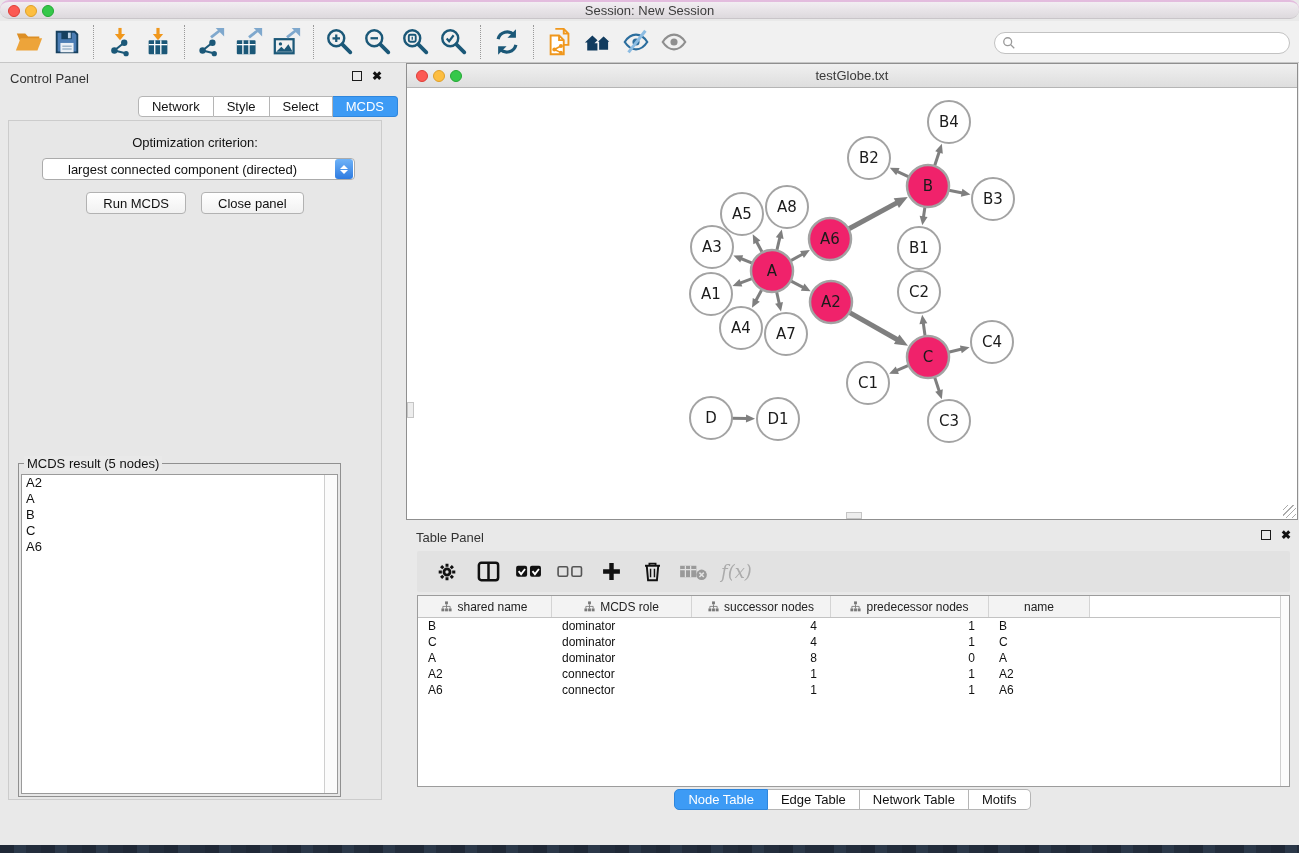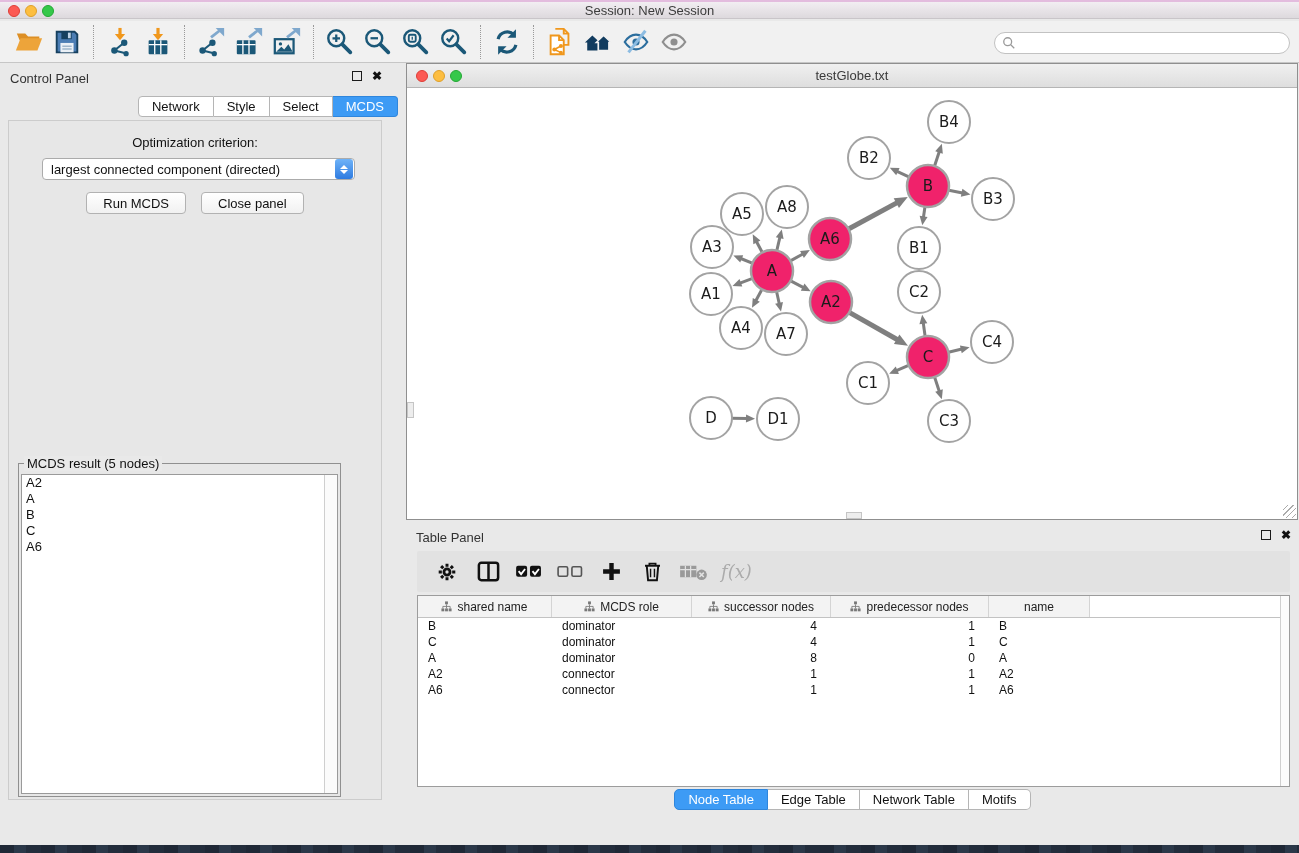--- a/index.html
+++ b/index.html
@@ -3,21 +3,21 @@
 <meta charset="utf-8">
 <style>
   * { margin:0; padding:0; box-sizing:border-box; }
   html,body { width:1299px; height:853px; }
   body { font-family:"Liberation Sans", sans-serif; background:#E9E9E9; color:#222; }
   #app { position:relative; width:1299px; height:853px; overflow:hidden; background:#E9E9E9; }
 
   
   .titlebar { position:absolute; left:0; top:0; width:1299px; height:19px;
     background:linear-gradient(#F2EEF2,#DDD9DD); border-top:2px solid #E3BCDE;
-    border-bottom:1px solid #C9C5C9; }
+    border-bottom:1px solid #C9C5C9;border-radius:9px; }
   .titlebar .title { text-align:center; font-size:13px; line-height:17px; color:#3C3C3C; }
   .lights { position:absolute; left:8px; top:3px; display:flex; gap:5px; }
   .light { width:12px; height:12px; border-radius:50%; }
   .light.red { background:#FC5A54; border:1px solid #DE3E37; }
   .light.yellow { background:#FDBE41; border:1px solid #DEA02B; }
   .light.green { background:#35C84A; border:1px solid #24A835; }
 
   
   .toolbar { position:absolute; left:0; top:21px; width:1299px; height:42px;
     background:#F1F1F1; border-bottom:1px solid #C6C6C6; display:flex; align-items:center; padding-left:10px; }
@@ -40,21 +40,21 @@
   .seg-tab { font-family:inherit; font-size:13px; padding:2px 13px; height:21px; background:#fff;
     border:1px solid #B5B5B5; border-left-width:0; cursor:pointer; color:#111; }
   .seg-tab:first-child { border-left-width:1px; border-radius:4px 0 0 4px; }
   .seg-tab:last-child { border-radius:0 4px 4px 0; }
   .seg-tab.active { background:#3D9BF5; border-color:#2F86DC; color:#fff; }
   .cp-inner { position:absolute; left:8px; top:57px; width:374px; height:680px;
     background:#E7E7E7; border:1px solid #CCC; }
   .opt-label { margin-top:14px; text-align:center; font-size:13px; color:#111; }
   .combo { position:absolute; left:33px; top:37px; width:313px; height:22px; background:#fff;
     border:1px solid #ABABAB; border-radius:4px; display:flex; align-items:center; cursor:pointer; }
-  .combo .val { flex:1; font-size:13px; padding-left:8px; color:#111; white-space:nowrap; overflow:hidden; }
+  .combo .val { flex:1; font-size:13px; padding-left:25px; color:#111; white-space:nowrap; overflow:hidden; }
   .combo .stepper { width:18px; height:20px; border-radius:3px; margin-right:1px;
     background:linear-gradient(#6FB3F8,#2E7BE0); display:flex; flex-direction:column; align-items:center; justify-content:center; gap:1px; }
   .combo .stepper i { display:block; width:0; height:0; border-left:4px solid transparent; border-right:4px solid transparent; }
   .combo .stepper i.up { border-bottom:4px solid #fff; }
   .combo .stepper i.dn { border-top:4px solid #fff; }
   .btn-row { position:absolute; top:71px; left:0; width:100%; display:flex; justify-content:center; gap:15px; }
   .push-btn { font-family:inherit; font-size:13px; height:22px; padding:0 16px; border:1px solid #B2B2B2;
     border-radius:4px; background:linear-gradient(#FFF,#F1F1F1); cursor:pointer; color:#111; }
   .result-group { position:absolute; left:18px; top:400px; width:323px; height:334px; border:1px solid #909090; }
   .result-legend { position:absolute; top:-8px; left:5px; background:#E9E9E9; padding:0 3px; font-size:13px; color:#111; }

